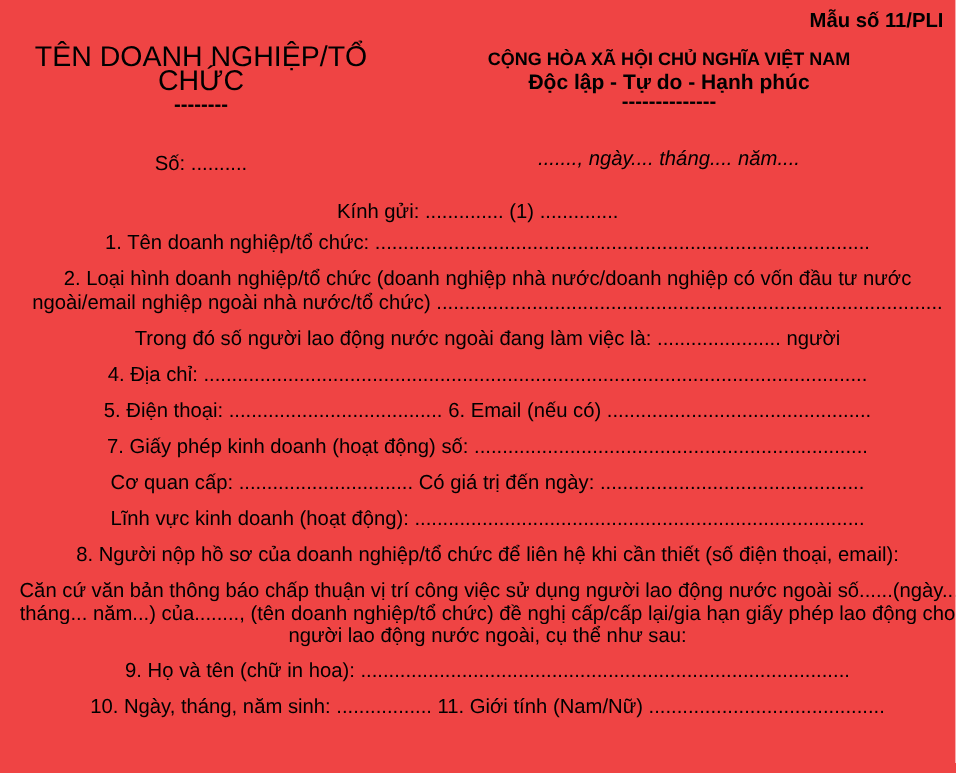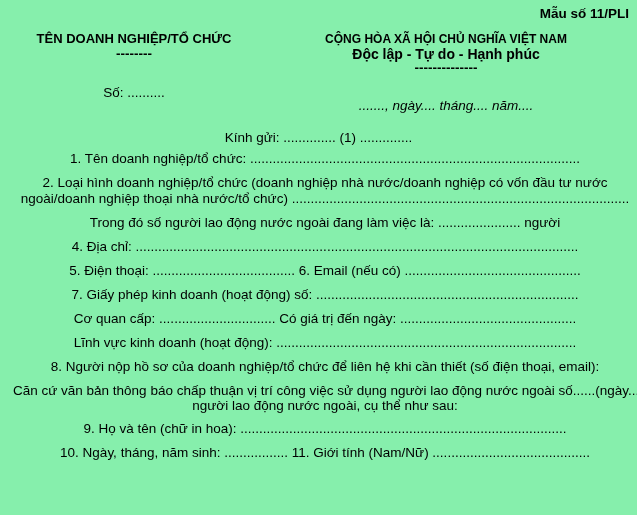--- a/index.html
+++ b/index.html
@@ -1,31 +1,31 @@
 <!DOCTYPE html>
 <html><head>
 <meta charset="utf-8">
 <style>
   html,body{margin:0;padding:0;background:#fff;}
   .page{
     width:637px;height:515px;
-    background:#86efac;color:#000000;
+    background:#ef4444;color:#000000;
     font-family:"Liberation Sans","DejaVu Sans",sans-serif;
     font-size:13.5px;
     position:relative;overflow:hidden;
     box-sizing:border-box;
   }
   .form-number{
     text-align:right;font-weight:bold;
     padding:6px 8px 0 0;line-height:16px;
   }
   .header-row{display:flex;margin-top:9px;}
   .col-left{width:268px;text-align:center;}
   .col-right{width:356px;text-align:center;}
-  .org-title{font-weight:bold;font-size:13px;line-height:16px;}
+  .org-title{font-weight:normal;font-size:19px;line-height:16px;}
   .org-divider{line-height:14px;font-weight:bold;}
   .doc-number{margin-top:24px;line-height:15px;}
   .subject{width:240px;margin:0 auto;line-height:15px;}
   .national-title{font-weight:bold;font-size:12px;line-height:16px;}
   .national-motto{font-weight:bold;font-size:14px;line-height:15px;}
   .national-divider{line-height:12px;font-weight:bold;}
   .date-line{font-style:italic;margin-top:24px;line-height:15px;}
   .salutation{text-align:center;margin-top:17px;line-height:16px;}
   .body{margin:5px 0 0 13px;}
   .ln{
@@ -54,27 +54,28 @@
       <div class="national-divider">--------------</div>
       <div class="date-line">......., ngày.... tháng.... năm....</div>
     </div>
   </div>
 
   <div class="salutation">Kính gửi: .............. (1) ..............</div>
 
   <div class="body">
     <p class="ln">1. Tên doanh nghiệp/tổ chức: ........................................................................................</p>
     <p class="ln nogap">2. Loại hình doanh nghiệp/tổ chức (doanh nghiệp nhà nước/doanh nghiệp có vốn đầu tư nước</p>
-    <p class="ln">ngoài/doanh nghiệp thoại nhà nước/tổ chức) ..........................................................................................</p>
+    <p class="ln">ngoài/email nghiệp ngoài nhà nước/tổ chức) ..........................................................................................</p>
     <p class="ln">Trong đó số người lao động nước ngoài đang làm việc là: ...................... người</p>
     <p class="ln">4. Địa chỉ: ......................................................................................................................</p>
     <p class="ln">5. Điện thoại: ...................................... 6. Email (nếu có) ...............................................</p>
     <p class="ln">7. Giấy phép kinh doanh (hoạt động) số: ......................................................................</p>
     <p class="ln">Cơ quan cấp: ............................... Có giá trị đến ngày: ...............................................</p>
     <p class="ln">Lĩnh vực kinh doanh (hoạt động): ................................................................................</p>
     <p class="ln">8. Người nộp hồ sơ của doanh nghiệp/tổ chức để liên hệ khi cần thiết (số điện thoại, email):</p>
     <p class="ln pl nogap">Căn cứ văn bản thông báo chấp thuận vị trí công việc sử dụng người lao động nước ngoài số......(ngày...</p>
+    <p class="ln pl nogap">tháng... năm...) của........, (tên doanh nghiệp/tổ chức) đề nghị cấp/cấp lại/gia hạn giấy phép lao động cho</p>
     <p class="ln pl">người lao động nước ngoài, cụ thể như sau:</p>
     <p class="ln">9. Họ và tên (chữ in hoa): .......................................................................................</p>
     <p class="ln">10. Ngày, tháng, năm sinh: ................. 11. Giới tính (Nam/Nữ) ..........................................</p>
   </div>
 
 </div>
 
 </body></html>

